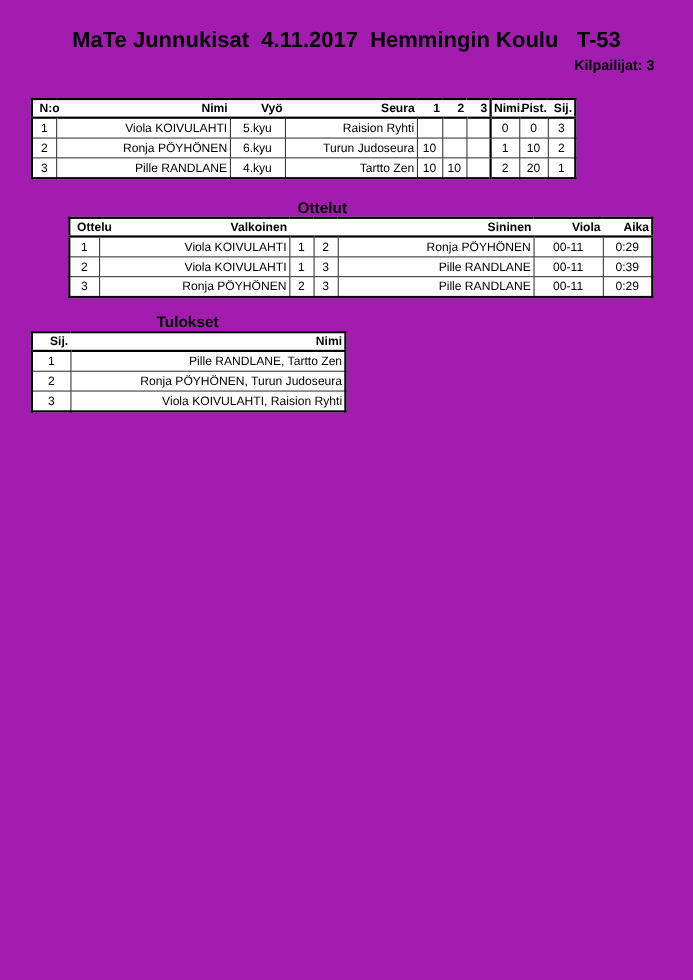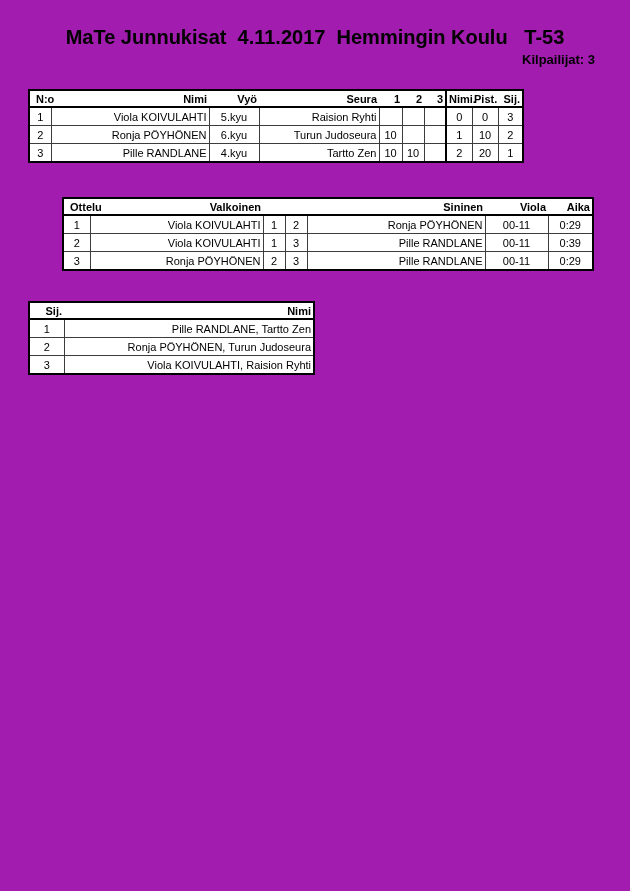--- a/index.html
+++ b/index.html
@@ -147,20 +147,21 @@
         <td>10</td>
         <td>10</td>
         <td></td>
         <td class="thick">2</td>
         <td>20</td>
         <td>1</td>
       </tr>
     </tbody>
   </table>
 
+  <div class="sec-heading" id="heading-ottelut">Ottelut</div>
 
   <table class="sheet" id="table-ottelut">
     <colgroup>
       <col style="width:27px">
         <col style="width:173px">
         <col style="width:22px">
         <col style="width:22px">
       <col style="width:178px">
         <col style="width:63px">
         <col style="width:45px">
@@ -200,20 +201,21 @@
         <td class="l">Ronja PÖYHÖNEN</td>
         <td>2</td>
         <td>3</td>
         <td class="l">Pille RANDLANE</td>
         <td>00-11</td>
         <td>0:29</td>
       </tr>
     </tbody>
   </table>
 
+  <div class="sec-heading" id="heading-tulokset">Tulokset</div>
 
   <table class="sheet" id="table-tulokset">
     <colgroup>
       <col style="width:35px">
         <col style="width:250px">
     </colgroup>
     <thead>
       <tr>
         <th>Sij.</th>
         <th>Nimi</th>

